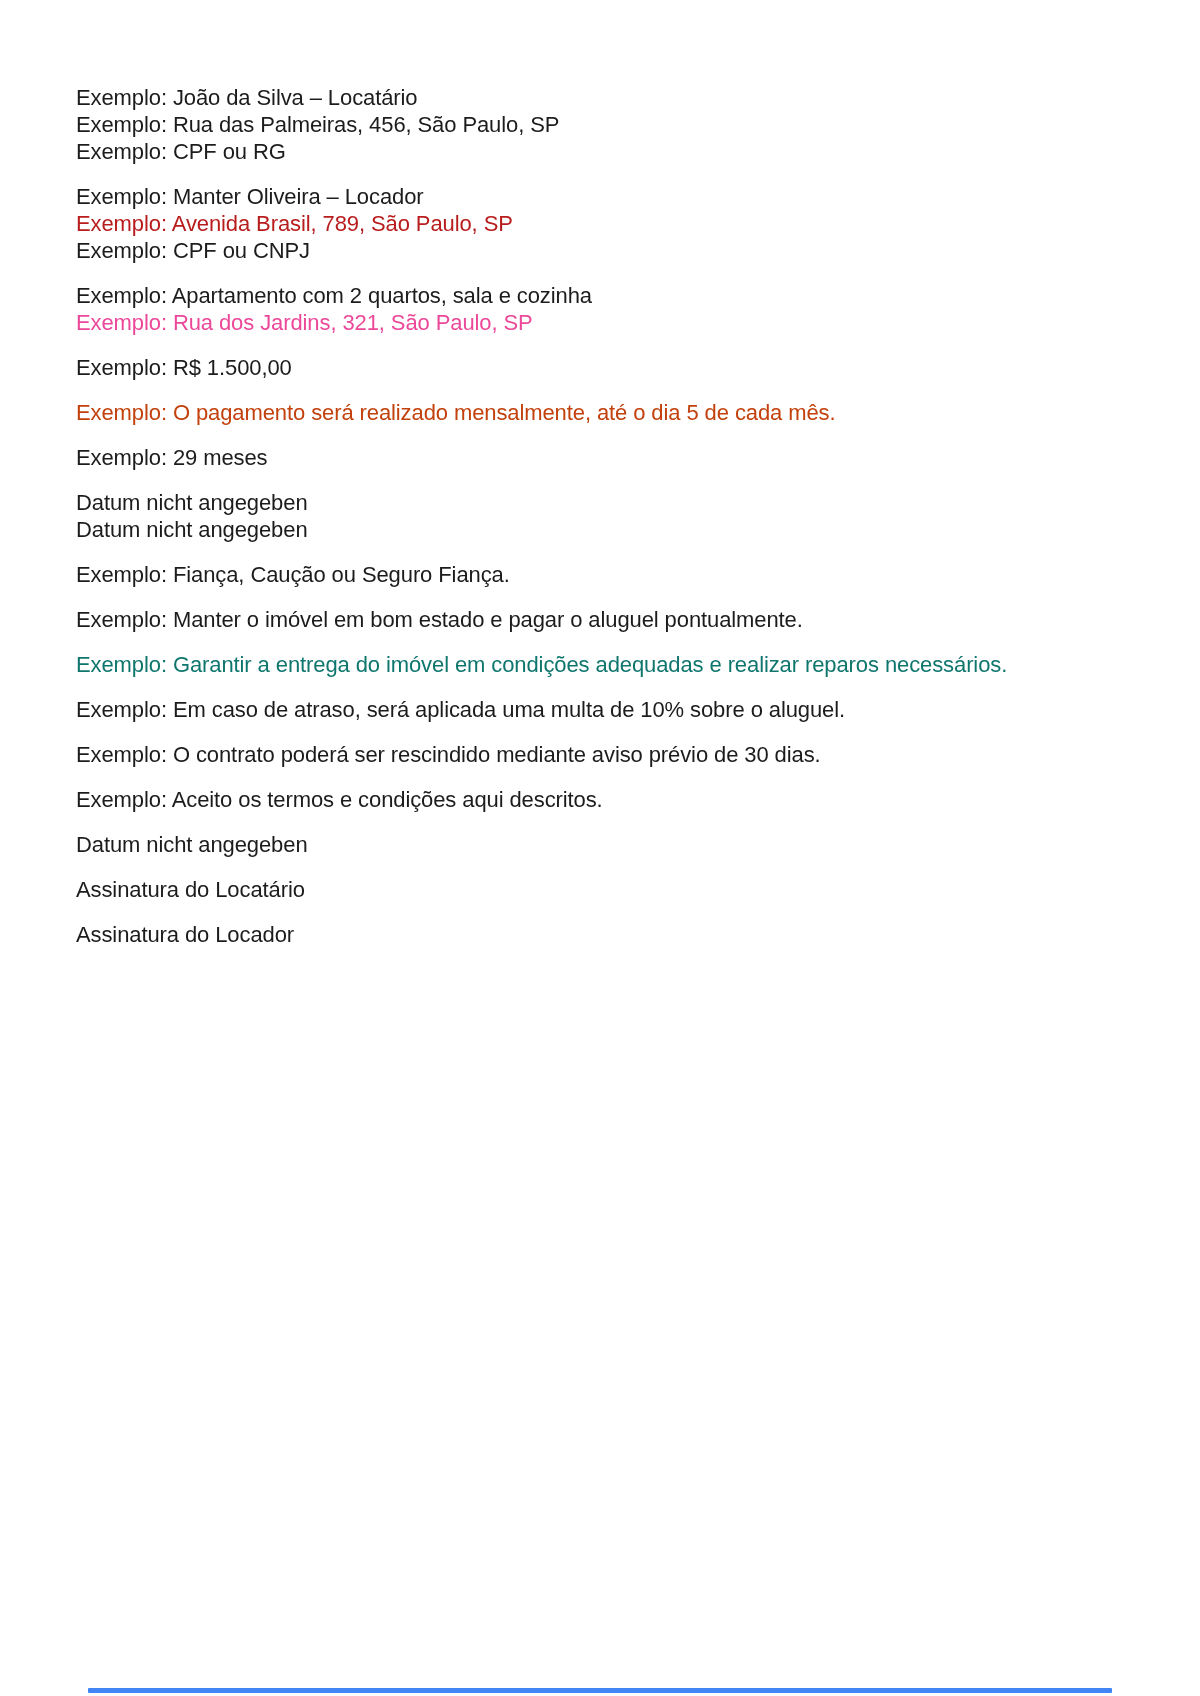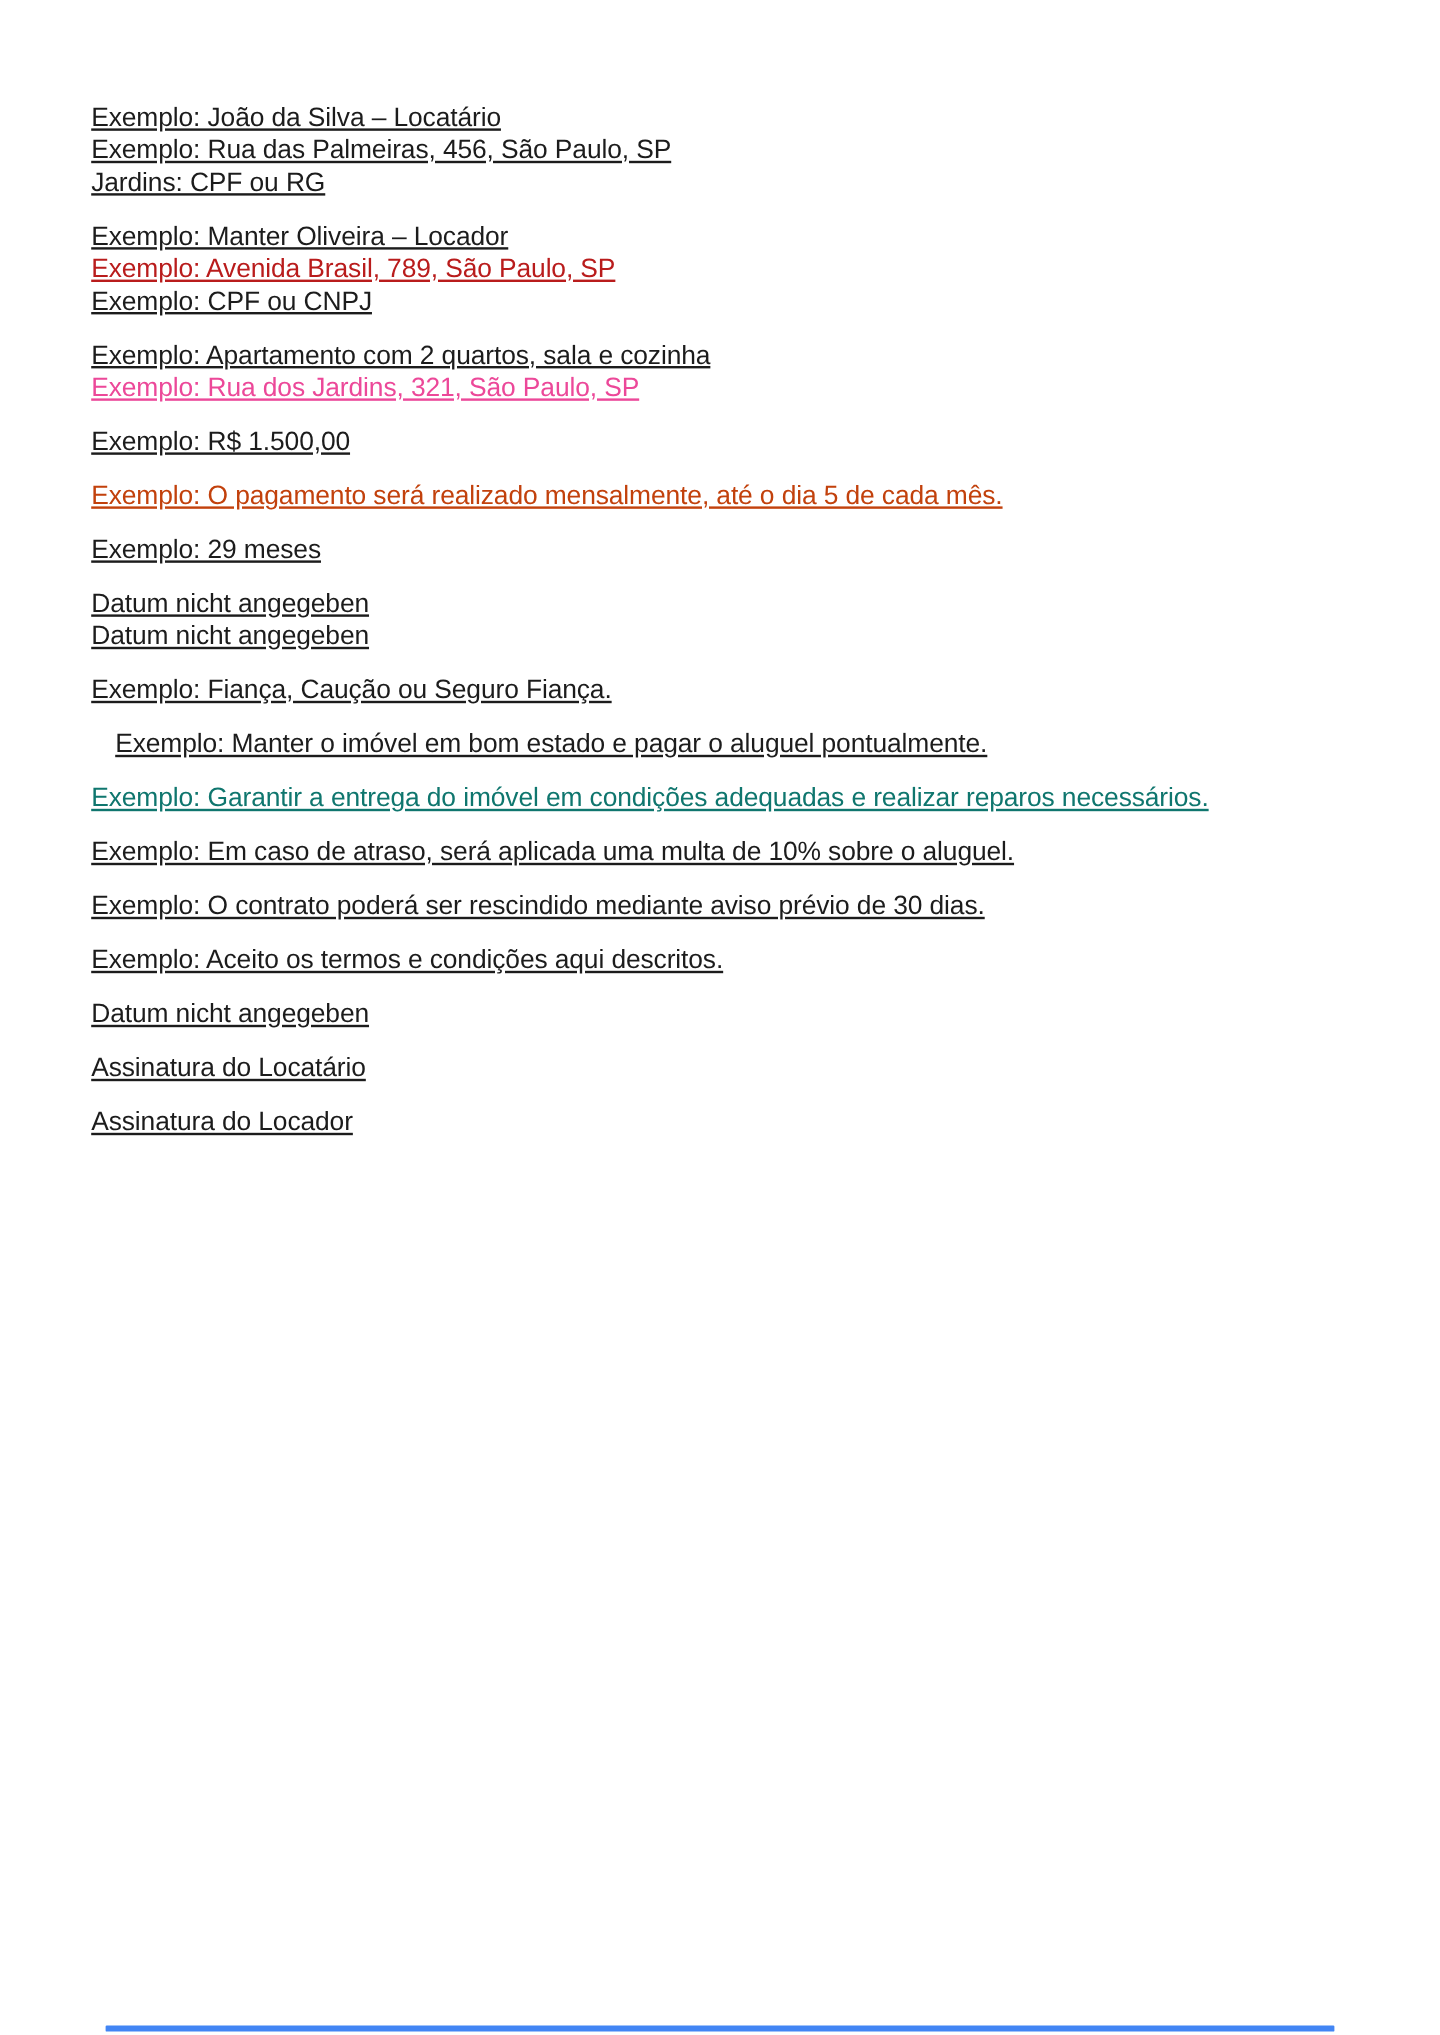--- a/index.html
+++ b/index.html
@@ -28,40 +28,39 @@
   .para {
     margin: 0 0 18px 0;
     padding: 0;
   }
   .line {
     font-size: 22px;
     line-height: 27px;
     color: #1c1c1c;
     letter-spacing: -0.1px;
     white-space: nowrap;
-    text-decoration: underline;
   }
   .accent-bar {
     position: absolute;
     left: 88px;
     top: 1688px;
     width: 1024px;
     height: 5px;
     border-radius: 1px;
   }
 </style>
 </head>
 <body style="background: rgb(255, 255, 255);">
 
 <main class="doc-page">
   <section class="doc-body" id="doc-body">
       <div class="para">
         <div class="line" style="color: rgb(28, 28, 28);">Exemplo: João da Silva – Locatário</div>
         <div class="line" style="color: rgb(28, 28, 28);">Exemplo: Rua das Palmeiras, 456, São Paulo, SP</div>
-        <div class="line" style="color: rgb(28, 28, 28);">Jardins: CPF ou RG</div>
+        <div class="line" style="color: rgb(28, 28, 28);">Exemplo: CPF ou RG</div>
       </div>
       <div class="para">
         <div class="line" style="color: rgb(28, 28, 28);">Exemplo: Manter Oliveira – Locador</div>
         <div class="line" style="color: #b91c1c;">Exemplo: Avenida Brasil, 789, São Paulo, SP</div>
         <div class="line" style="color: rgb(28, 28, 28);">Exemplo: CPF ou CNPJ</div>
       </div>
       <div class="para">
         <div class="line" style="color: rgb(28, 28, 28);">Exemplo: Apartamento com 2 quartos, sala e cozinha</div>
         <div class="line" style="color: #ec4899;">Exemplo: Rua dos Jardins, 321, São Paulo, SP</div>
       </div>
@@ -75,21 +74,21 @@
         <div class="line" style="color: rgb(28, 28, 28);">Exemplo: 29 meses</div>
       </div>
       <div class="para">
         <div class="line" style="color: rgb(28, 28, 28);">Datum nicht angegeben</div>
         <div class="line" style="color: rgb(28, 28, 28);">Datum nicht angegeben</div>
       </div>
       <div class="para">
         <div class="line" style="color: rgb(28, 28, 28);">Exemplo: Fiança, Caução ou Seguro Fiança.</div>
       </div>
       <div class="para">
-        <div class="line" style="color: rgb(28, 28, 28); margin-left: 20px;">Exemplo: Manter o imóvel em bom estado e pagar o aluguel pontualmente.</div>
+        <div class="line" style="color: rgb(28, 28, 28);">Exemplo: Manter o imóvel em bom estado e pagar o aluguel pontualmente.</div>
       </div>
       <div class="para">
         <div class="line" style="color: #0f766e;">Exemplo: Garantir a entrega do imóvel em condições adequadas e realizar reparos necessários.</div>
       </div>
       <div class="para">
         <div class="line" style="color: rgb(28, 28, 28);">Exemplo: Em caso de atraso, será aplicada uma multa de 10% sobre o aluguel.</div>
       </div>
       <div class="para">
         <div class="line" style="color: rgb(28, 28, 28);">Exemplo: O contrato poderá ser rescindido mediante aviso prévio de 30 dias.</div>
       </div>

